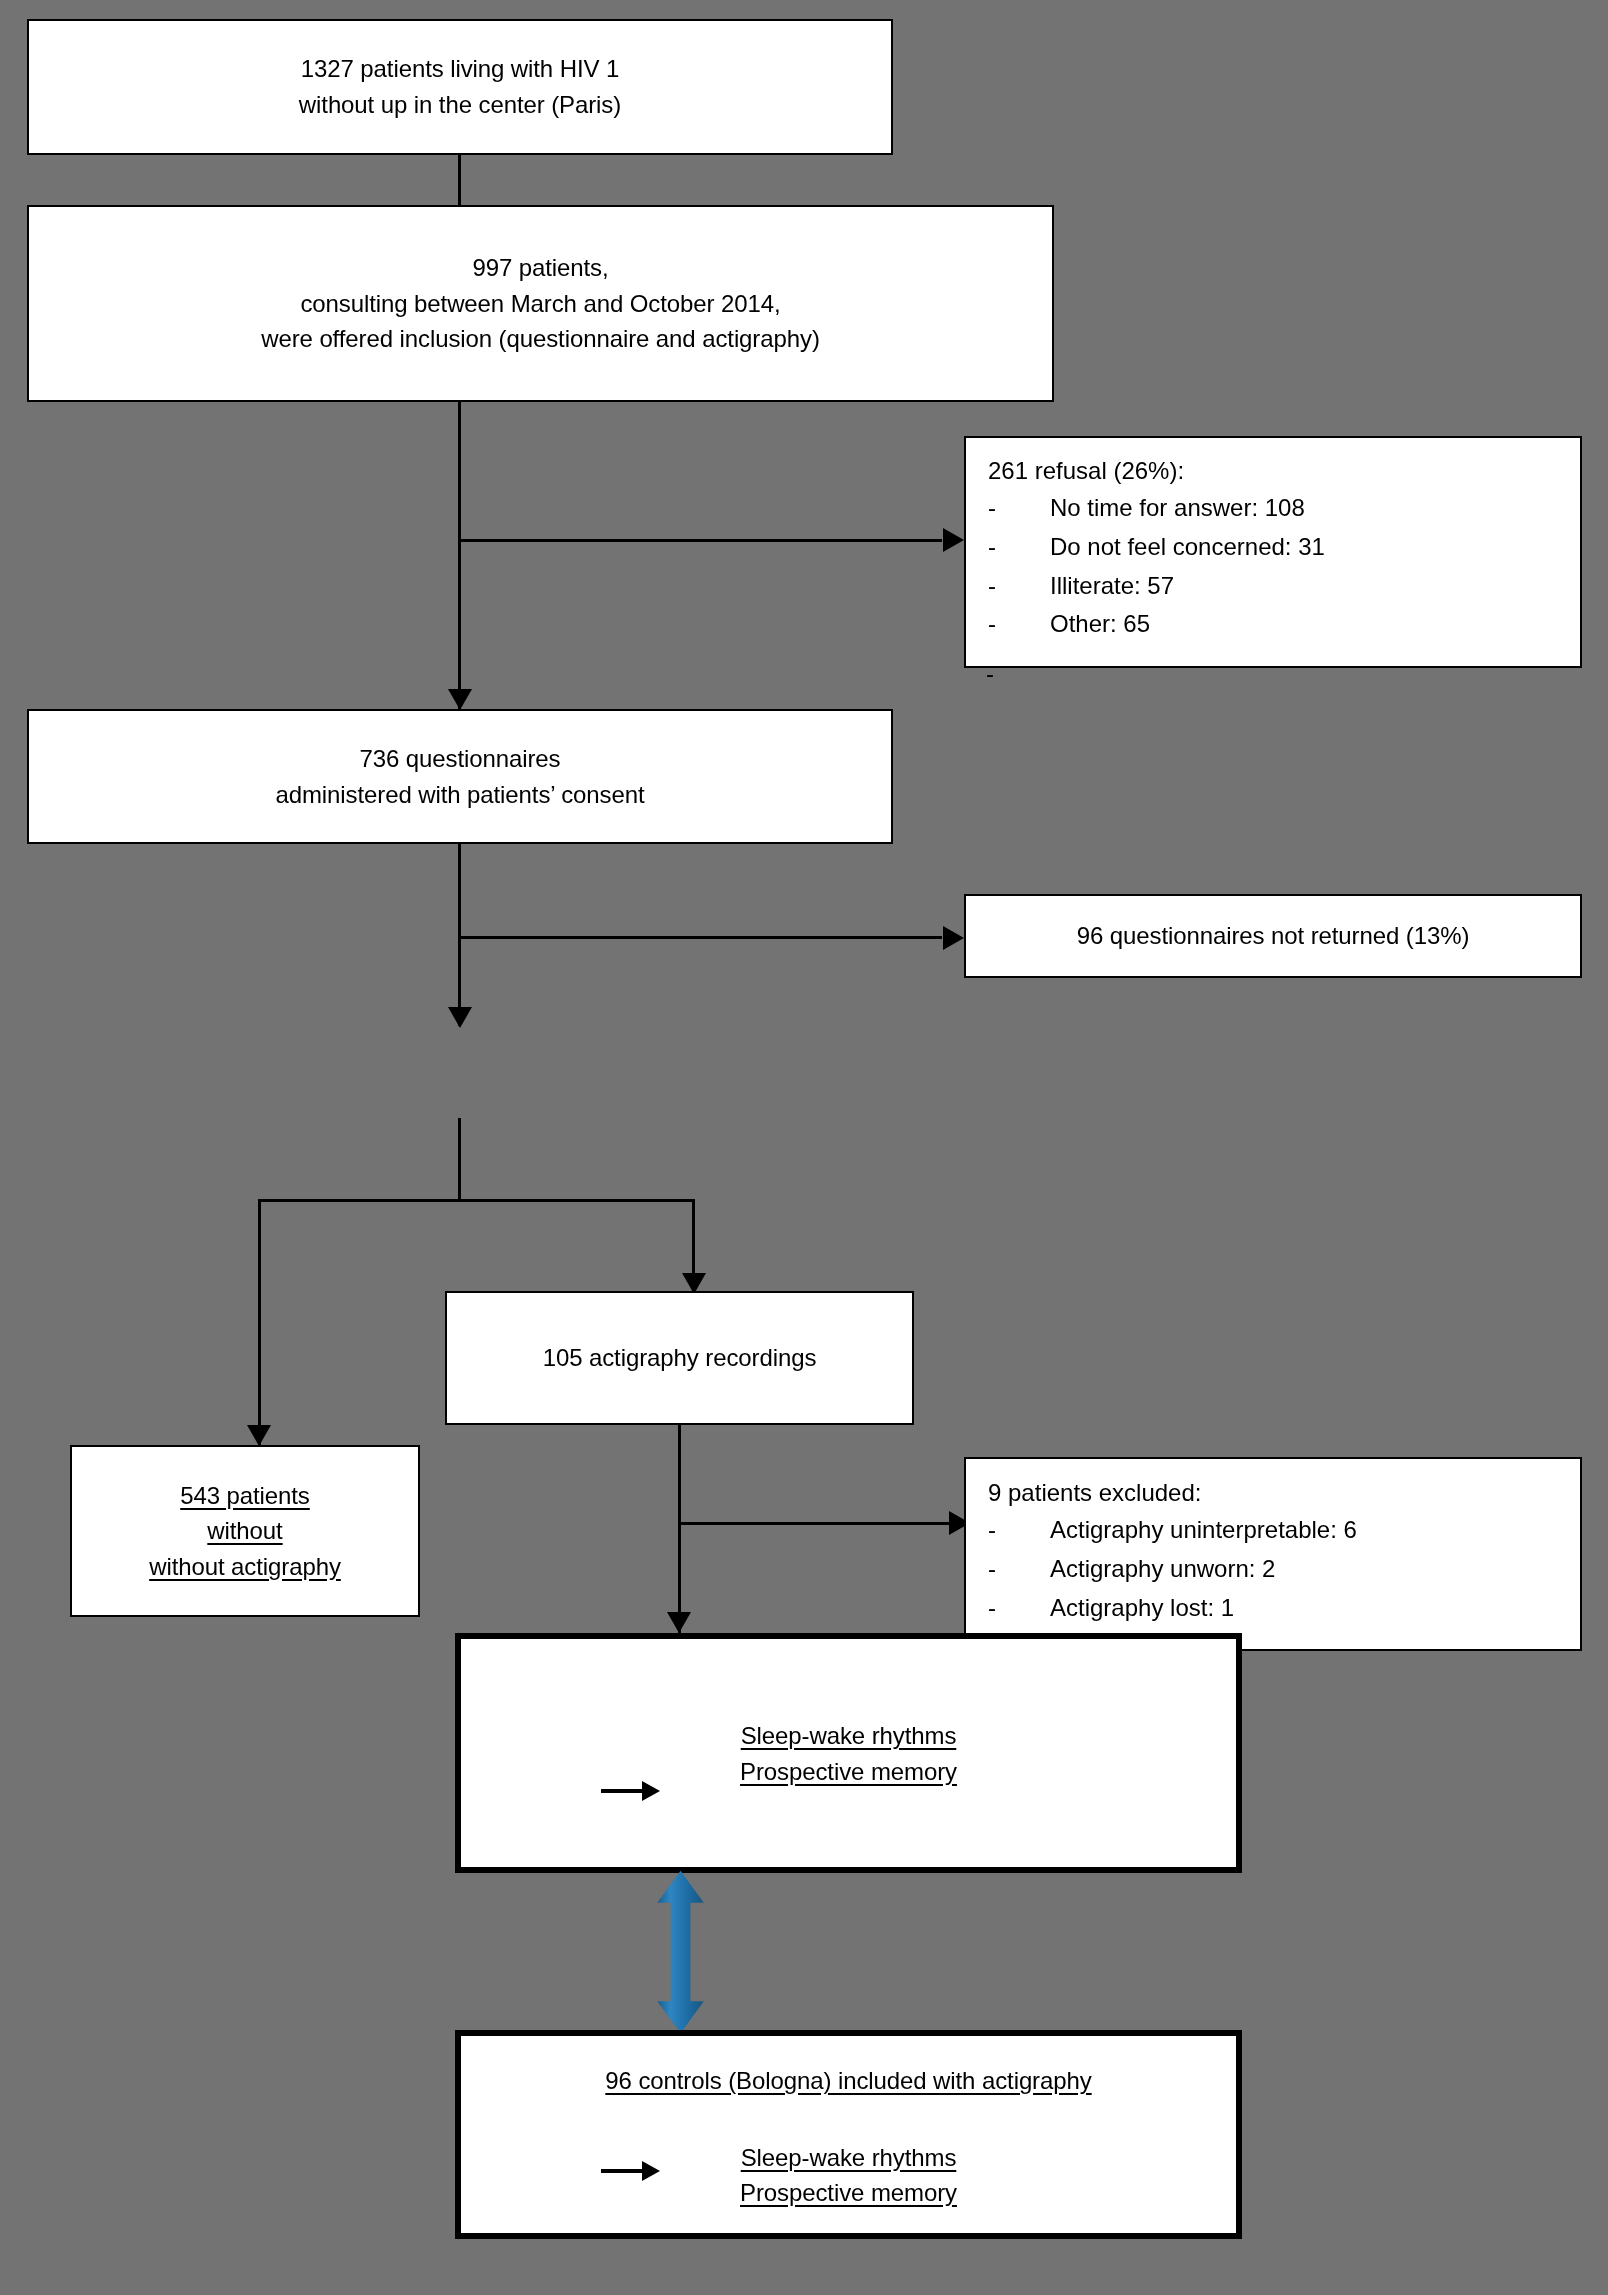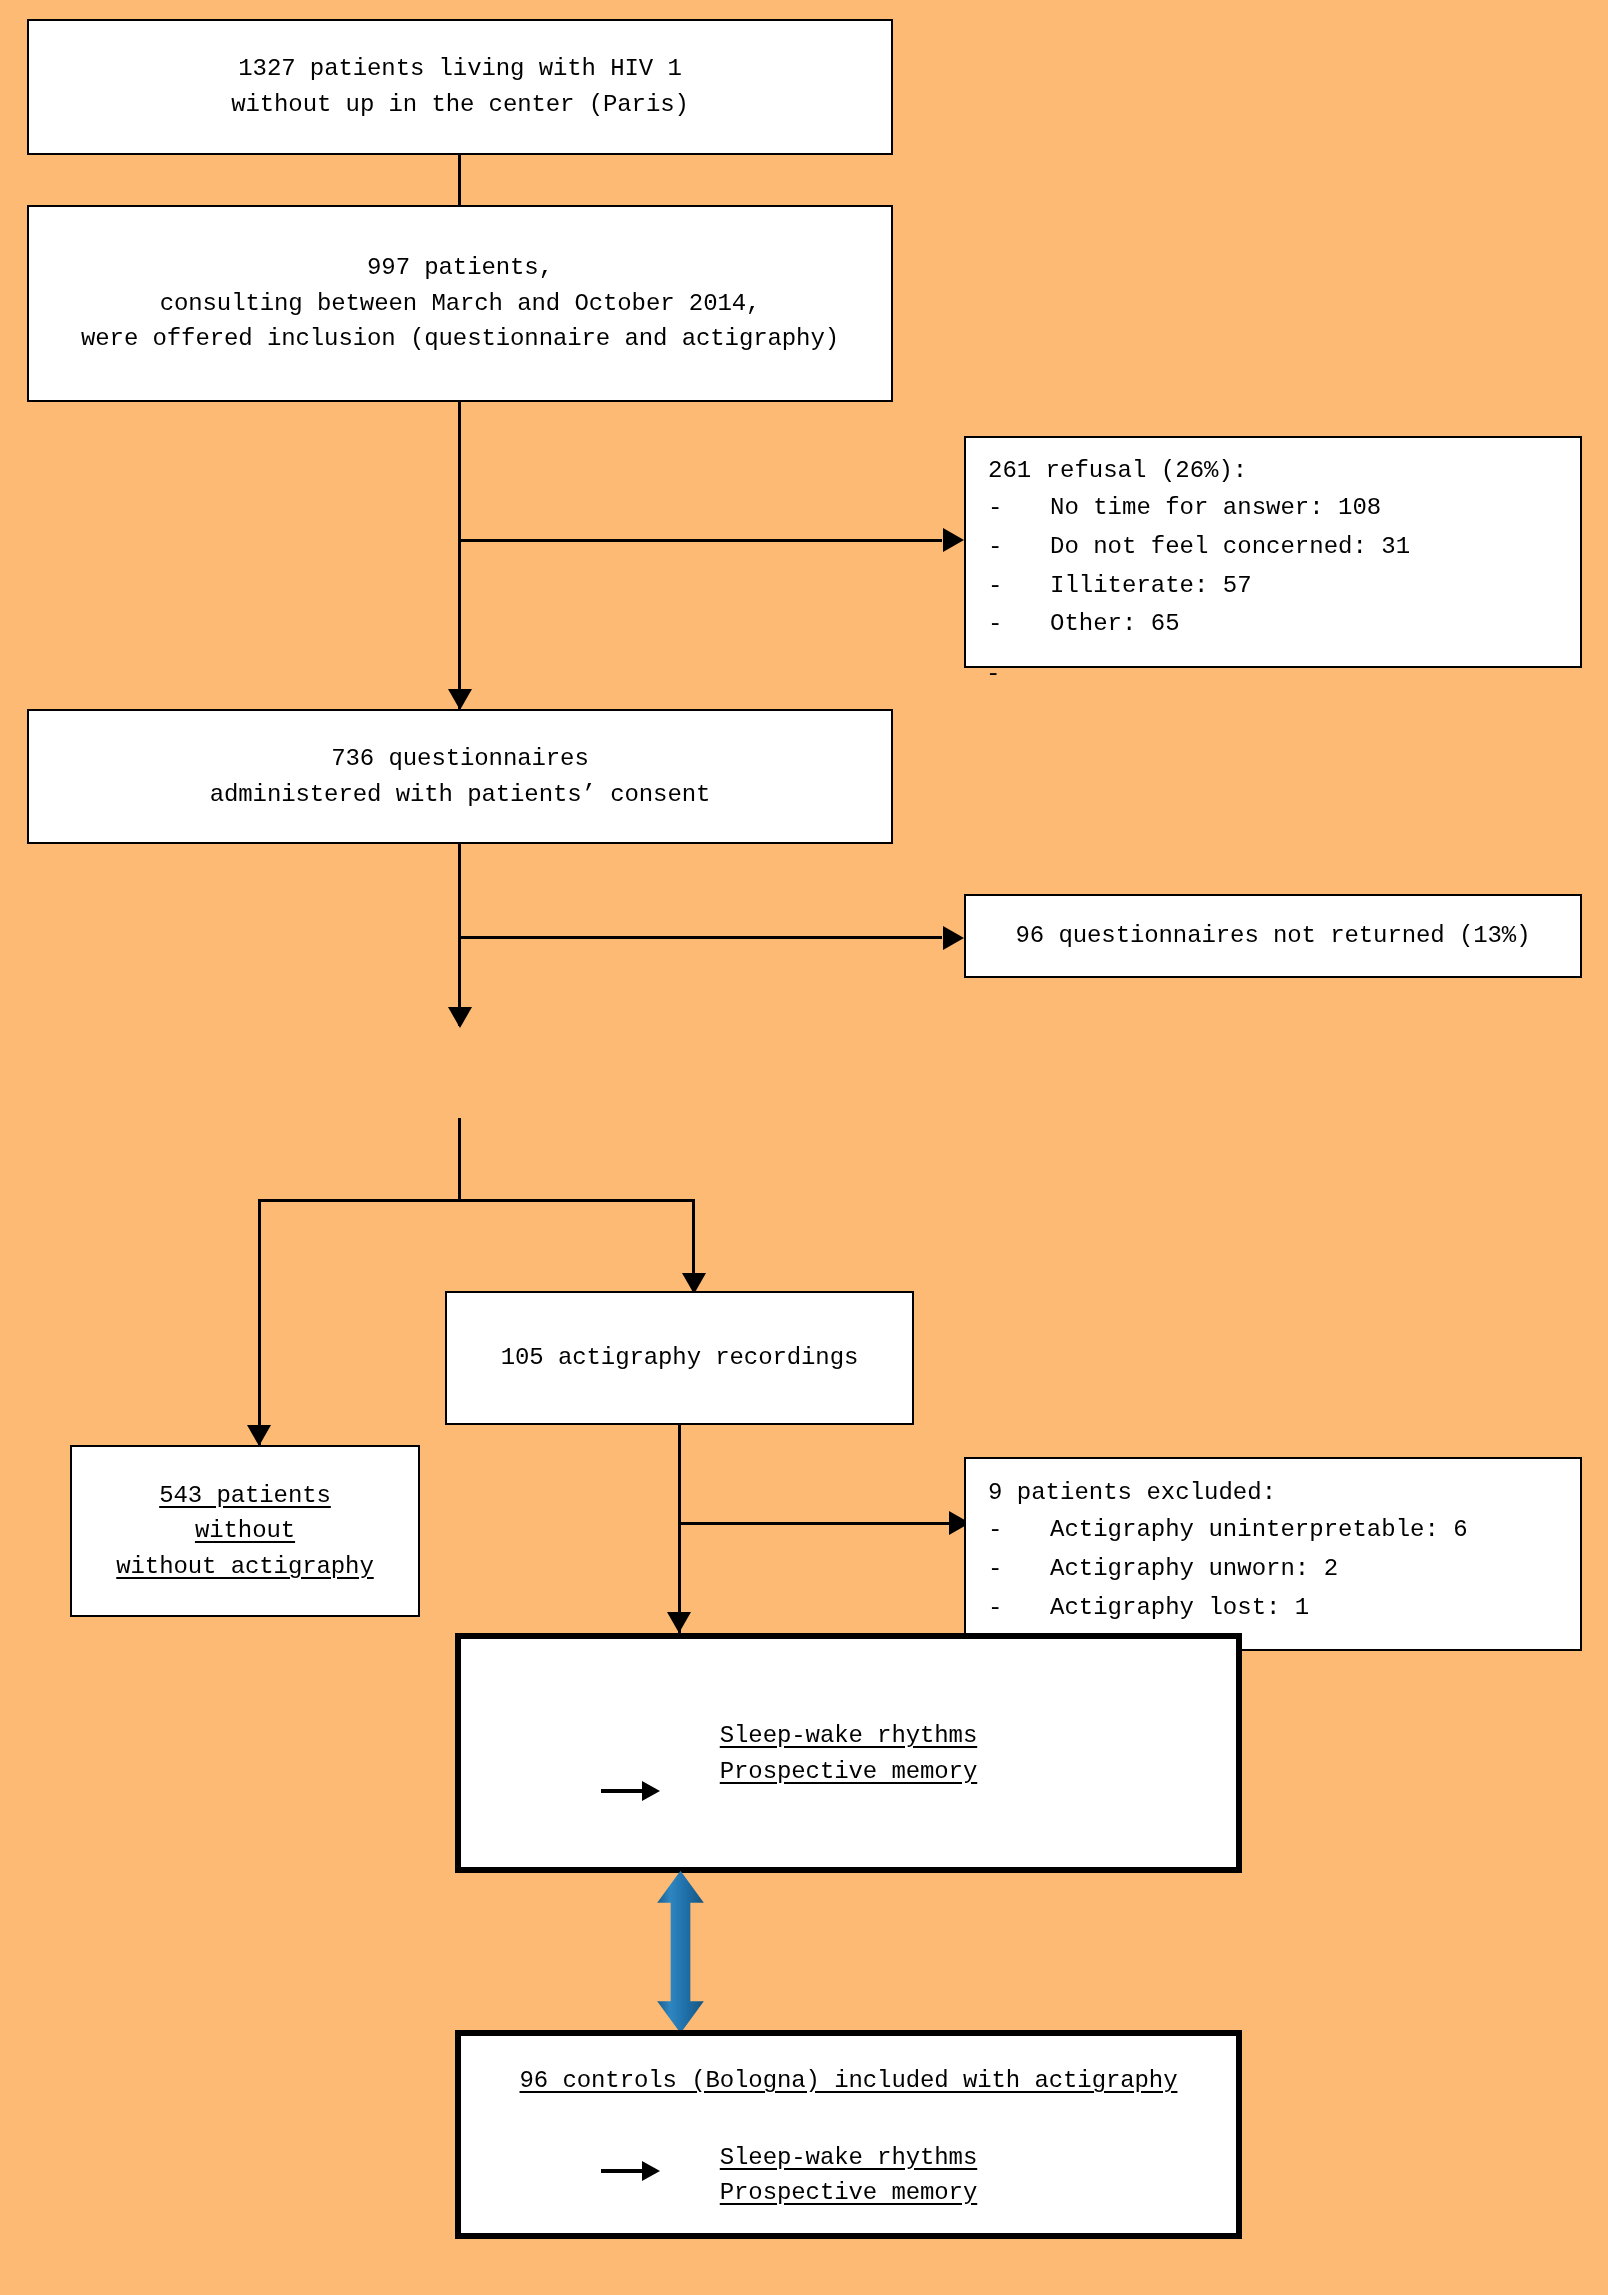--- a/index.html
+++ b/index.html
@@ -4,22 +4,22 @@
 <style>
   html, body {
     margin: 0;
     padding: 0;
     background: #ffffff;
   }
   #canvas {
     position: relative;
     width: 1609px;
     height: 2295px;
-    background: #fdba74;
-    font-family: Liberation Mono, monospace;
+    background: #737373;
+    font-family: Liberation Sans, sans-serif;
     color: #000000;
     overflow: hidden;
   }
 
   
   .fbox {
     position: absolute;
     box-sizing: border-box;
     background: #ffffff;
     border: 2.6px solid #000000;
@@ -107,21 +107,21 @@
 
 <div id="canvas">
 
   <div class="fbox ctr" style="left:27px; top:19px; width:866px; height:136px;">
     <div class="line">1327 patients living with HIV 1</div>
     <div class="line">without up in the center (Paris)</div>
   </div>
 
   <div class="vline" style="left:458px; top:155px; height:52px;"></div>
 
-  <div class="fbox ctr" style="left:27px; top:205px; width:866px; height:197px;">
+  <div class="fbox ctr" style="left:27px; top:205px; width:1027px; height:197px;">
     <div class="line">997 patients,</div>
     <div class="line">consulting between March and October 2014,</div>
     <div class="line">were offered inclusion (questionnaire and actigraphy)</div>
   </div>
 
   <div class="vline" style="left:458px; top:402px; height:307px;"></div>
   <div class="arrow-down" style="left:448px; top:689px;"></div>
 
   <div class="hline" style="left:458px; top:539px; width:484px;"></div>
   <div class="arrow-right" style="left:943px; top:528px;"></div>

